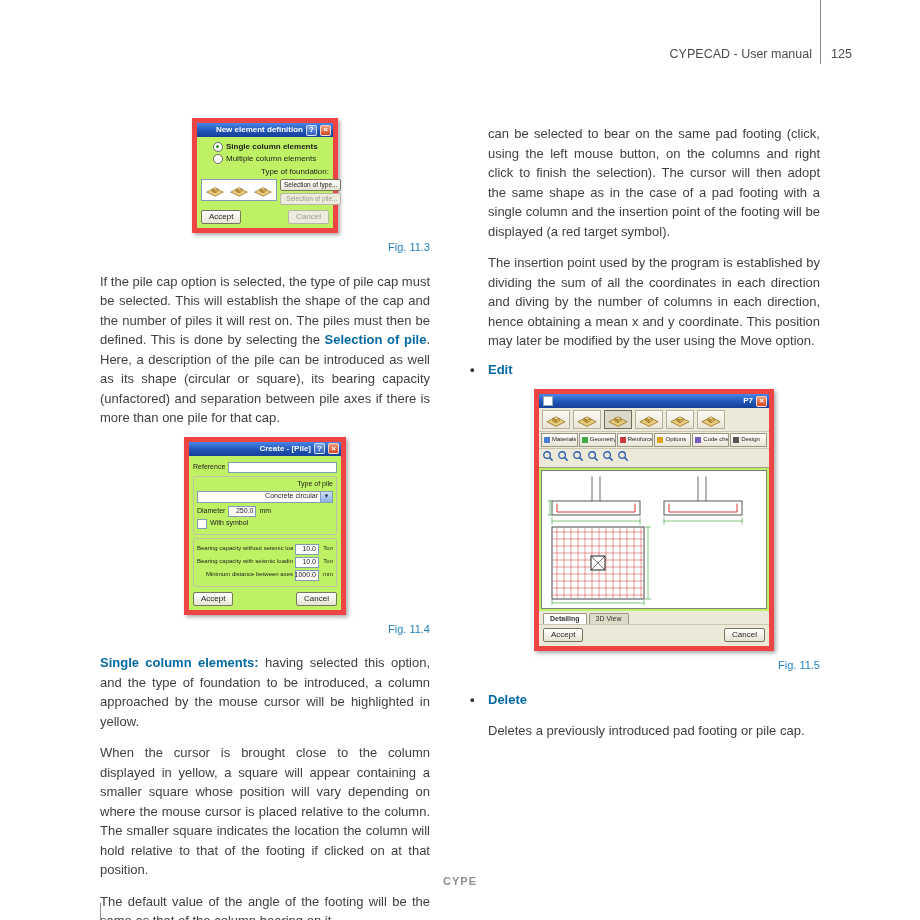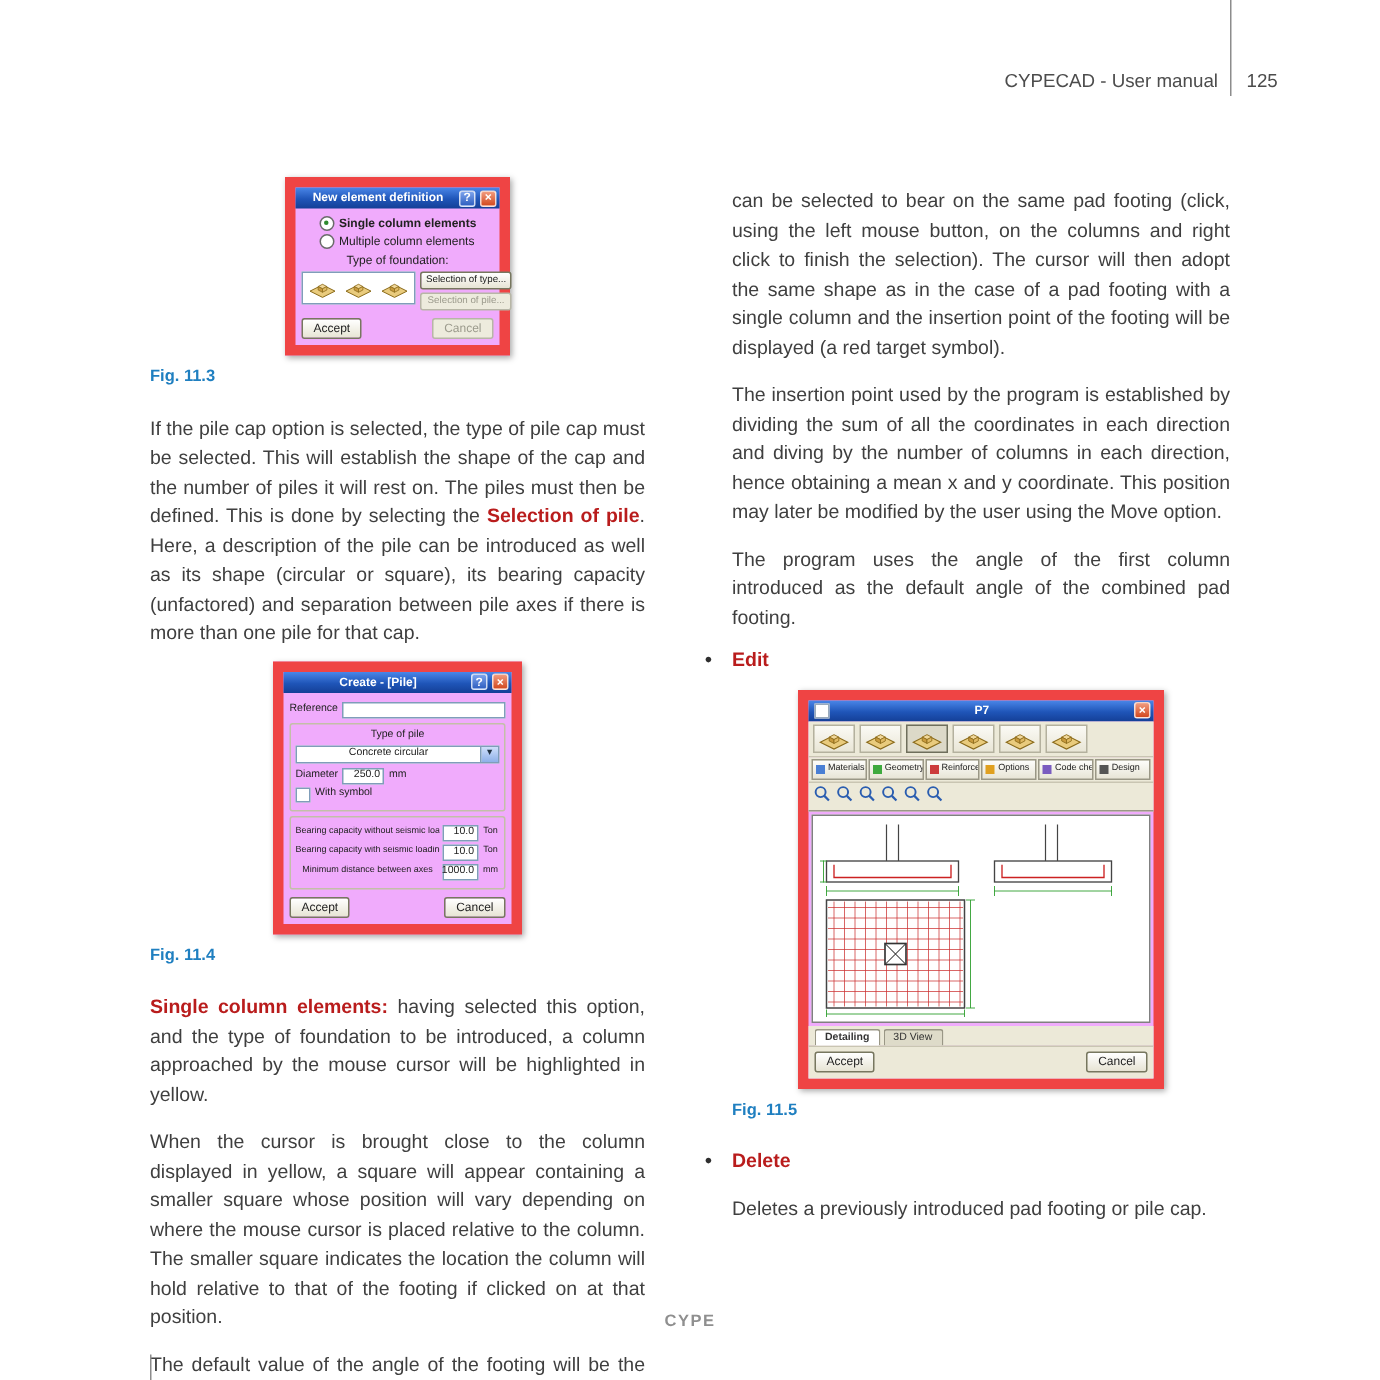--- a/index.html
+++ b/index.html
@@ -12,30 +12,30 @@
   .pagenum { position:absolute; top:47px; left:831px; font-size:12.5px; color:#4c4c4c; }
   .footer-brand { position:absolute; top:875px; left:0; width:920px; text-align:center; font-size:11px; font-weight:bold; color:#8f8f8f; letter-spacing:1px; }
   .bottomrule { position:absolute; left:100px; top:903px; width:1px; height:17px; background:#8c8c8c; }
 
   
   .col { position:absolute; top:112px; font-size:13px; line-height:19.5px; text-align:justify; color:#3f3f3f; }
   .col.left { left:100px; width:330px; }
   .col.right { left:470px; width:350px; }
   .col.right p.ind, .col.right figure { margin-left:18px; }
   p { margin:12px 0 9px 0; }
-  strong { color:#b91c1c; }
+  strong { color:#0369a1; }
   .hang { position:relative; margin:4px 0 10px 18px; font-weight:bold; color:#2e2e2e; }
   .hang .bullet { position:absolute; left:-18px; font-weight:bold; }
 
   figure { margin:0; }
   .figure { text-align:center; margin:6px auto 14px; }
-  .figcaption { color:#1f7fc0; font-weight:bold; font-size:11px; margin-top:5px; text-align:left; }
-
-  
-  .dlg, .win { display:inline-block; text-align:center; background:#f0abfc; border:7px solid #ef4444;
+  .figcaption { color:#1f7fc0; font-weight:normal; font-size:11px; margin-top:5px; text-align:right; }
+
+  
+  .dlg, .win { display:inline-block; text-align:right; background:#bef264; border:5px solid #ef4444;
                box-shadow:1.5px 1.5px 4px rgba(0,0,0,.35); font-size:8px; line-height:1.25; color:#222; vertical-align:top; }
   .dlg-title { display:flex; align-items:center; gap:3px; height:14px; padding:0 2px 0 4px;
                background:linear-gradient(180deg,#4a86e8 0%, #1f55b8 55%, #143f97 100%); color:#fff; font-weight:bold; font-size:8px; }
   .dlg-title .t { flex:1; white-space:nowrap; overflow:hidden; }
   .winicon { width:8px; height:8px; background:#fff; border:1px solid #9ab; display:inline-block; }
   .tbtn { width:11px; height:11px; display:flex; align-items:center; justify-content:center; font-size:8px; font-weight:bold;
           color:#fff; border-radius:2px; border:1px solid rgba(255,255,255,.75); box-sizing:border-box; }
   .tbtn.help { background:linear-gradient(#7da3ec,#2f5fc0); }
   .tbtn.close { background:linear-gradient(#f19a7d,#d2491f); }
   .dlg-body { padding:4px; }
@@ -221,21 +221,20 @@
 
     <p><strong>Single column elements:</strong><span> having selected this option, and the type of foundation to be introduced, a column approached by the mouse cursor will be highlighted in yellow.</span></p>
     <p>When the cursor is brought close to the column displayed in yellow, a square will appear containing a smaller square whose position will vary depending on where the mouse cursor is placed relative to the column. The smaller square indicates the location the column will hold relative to that of the footing if clicked on at that position.</p>
     <p>The default value of the angle of the footing will be the same as that of the column bearing on it.</p>
     <p><strong>Multiple column elements</strong><span> (or combined footing): by selecting this option, various columns or shear walls</span></p>
   </div>
 
   <div class="col right">
     <p class="ind">can be selected to bear on the same pad footing (click, using the left mouse button, on the columns and right click to finish the selection). The cursor will then adopt the same shape as in the case of a pad footing with a single column and the insertion point of the footing will be displayed (a red target symbol).</p>
     <p class="ind">The insertion point used by the program is established by dividing the sum of all the coordinates in each direction and diving by the number of columns in each direction, hence obtaining a mean x and y coordinate. This position may later be modified by the user using the Move option.</p>
-    <p class="ind">The program uses the angle of the first column introduced as the default angle of the combined pad footing.</p>
 
     <div class="hang">
       <span class="bullet">•</span>
       <strong>Edit</strong>
     </div>
 
     <figure class="figure">
       <div class="win">
         <div class="dlg-title">
           <span class="winicon"></span>

